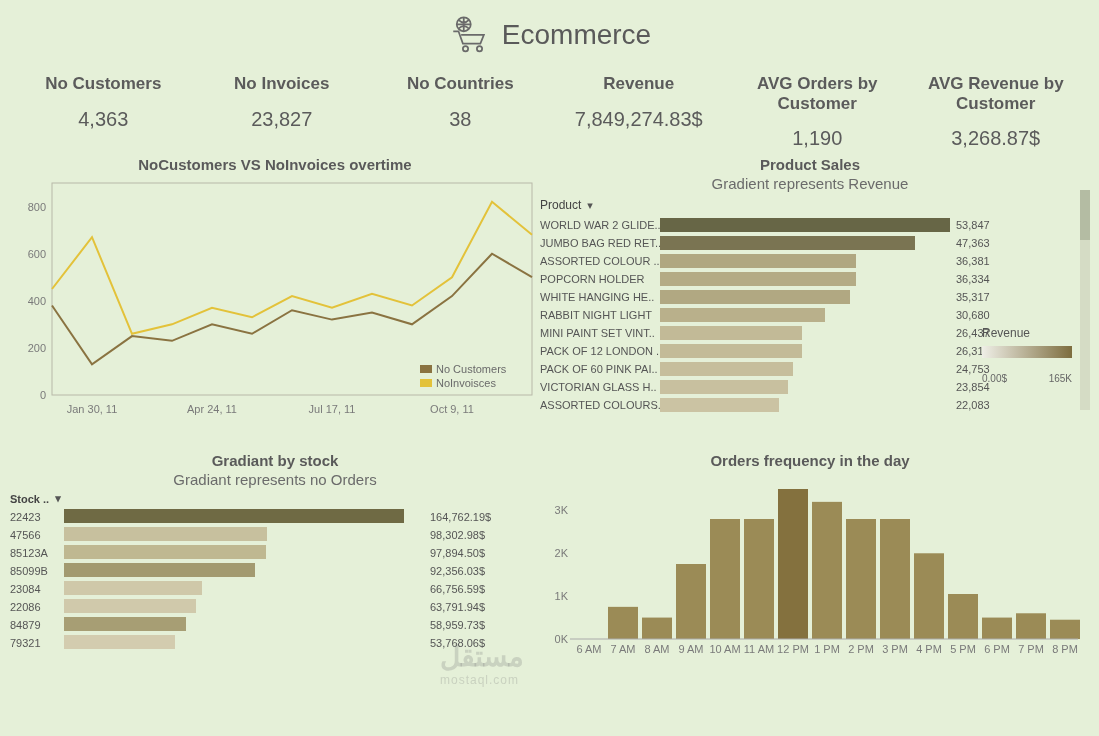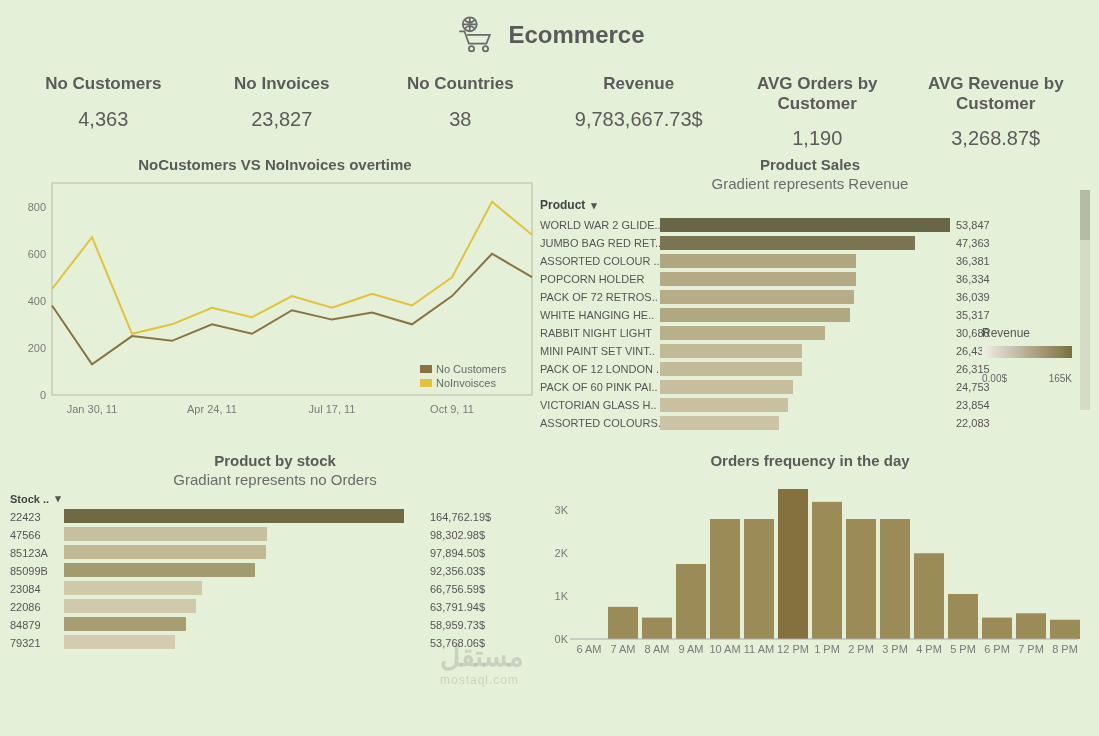--- a/index.html
+++ b/index.html
@@ -12,21 +12,21 @@
     overflow: hidden;
     position: relative;
   }
   .header {
     display: flex;
     align-items: center;
     justify-content: center;
     gap: 12px;
     padding: 12px 0 8px;
   }
-  .header h1 { font-size: 24px; font-weight: 700; color: #5a5a5a; }
+  .header h1 { font-size: 28px; font-weight: 400; color: #5a5a5a; }
   .cart-icon { width: 42px; height: 42px; }
 
   .kpis {
     display: flex;
     justify-content: space-between;
     padding: 8px 14px 6px;
   }
   .kpi { text-align: center; flex: 1; }
   .kpi .label { font-size: 17px; font-weight: 700; color: #5b5b5b; line-height: 1.15; }
   .kpi .value { font-size: 20px; color: #5b5b5b; margin-top: 14px; }
@@ -40,21 +40,21 @@
   .line-panel { width: 530px; height: 290px; }
   .line-svg { width: 100%; height: 260px; }
   .axis-text { font-size: 11px; fill: #7a7a7a; }
   .legend-box { font-size: 11px; fill: #6a6a6a; }
   .ln-cust { stroke: #8a7341; stroke-width: 2; fill: none; }
   .ln-inv  { stroke: #e3c23a; stroke-width: 2; fill: none; }
   .frame { stroke: #b8b8a8; stroke-width: 1; fill: none; }
 
   
   .product-panel { width: 540px; height: 290px; position: relative; }
-  .product-head { display: flex; align-items: center; font-size: 12px; font-weight: 700; color: #444; padding: 2px 17px 4px 0; }
+  .product-head { display: flex; align-items: center; font-size: 12px; font-weight: 400; color: #444; padding: 2px 17px 4px 0; }
   .sort-icon { margin-left: 6px; font-size: 11px; color: #555; }
   .product-scroll { height: 220px; overflow: hidden; position: relative; }
   .prow { display: flex; align-items: center; height: 18px; font-size: 11px; color: #555; }
   .plabel { width: 120px; white-space: nowrap; overflow: hidden; text-overflow: clip; }
   .pbar-wrap { flex: 0 0 290px; position: relative; height: 14px; }
   .pbar { position: absolute; left: 0; top: 0; height: 14px; }
   .pval { margin-left: 6px; }
   .scrollbar { position: absolute; right: -10px; top: 34px; width: 10px; height: 220px; background: #d5dcc5; }
   .scroll-thumb { position: absolute; left:0; top:0; width:10px; height:50px; background:#b4bca3; }
   .revenue-legend { position: absolute; right: -2px; top: 170px; width: 100px; }
@@ -109,21 +109,21 @@
     <div class="kpi">
       <div class="label">No Invoices</div>
       <div class="value">23,827</div>
     </div>
     <div class="kpi">
       <div class="label">No Countries</div>
       <div class="value">38</div>
     </div>
     <div class="kpi">
       <div class="label">Revenue</div>
-      <div class="value">9,783,667.73$</div>
+      <div class="value">7,849,274.83$</div>
     </div>
     <div class="kpi">
       <div class="label">AVG Orders by Customer</div>
       <div class="value">1,190</div>
     </div>
     <div class="kpi">
       <div class="label">AVG Revenue by Customer</div>
       <div class="value">3,268.87$</div>
     </div>
   </div>
@@ -188,27 +188,20 @@
             <div class="pbar" style="width:195.93459245640426px;background:#b0a781"></div>
           </div>
       <div class="pval">36,381</div>
         </div>
         <div class="prow">
           <div class="plabel">POPCORN HOLDER</div>
       <div class="pbar-wrap">
             <div class="pbar" style="width:195.68146786264785px;background:#b4ab85"></div>
           </div>
       <div class="pval">36,334</div>
-        </div>
-        <div class="prow">
-          <div class="plabel">PACK OF 72 RETROS..</div>
-      <div class="pbar-wrap">
-            <div class="pbar" style="width:194.0927071146025px;background:#b6ad87"></div>
-          </div>
-      <div class="pval">36,039</div>
         </div>
         <div class="prow">
           <div class="plabel">WHITE HANGING HE..</div>
       <div class="pbar-wrap">
             <div class="pbar" style="width:190.2042825041321px;background:#b1a882"></div>
           </div>
       <div class="pval">35,317</div>
         </div>
         <div class="prow">
           <div class="plabel">RABBIT NIGHT LIGHT</div>
@@ -262,21 +255,21 @@
       <div class="ticks">
         <span>0.00$</span>
         <span>165K</span>
       </div>
     </div>
   </div>
 </div>
 
 <div class="row" style="margin-top:6px">
   <div class="panel stock-panel">
-    <div class="panel-title">Product by stock</div>
+    <div class="panel-title">Gradiant by stock</div>
     <div class="panel-sub">Gradiant represents no Orders</div>
     <div class="shead">
       <span>Stock ..</span>
       <span class="sort-icon">▾</span>
     </div>
     <div id="stock-rows">
         <div class="srow">
           <div class="slabel">22423</div>
       <div class="sbar-wrap">
             <div class="sbar" style="width:340px;background:#6f6a44"></div>

